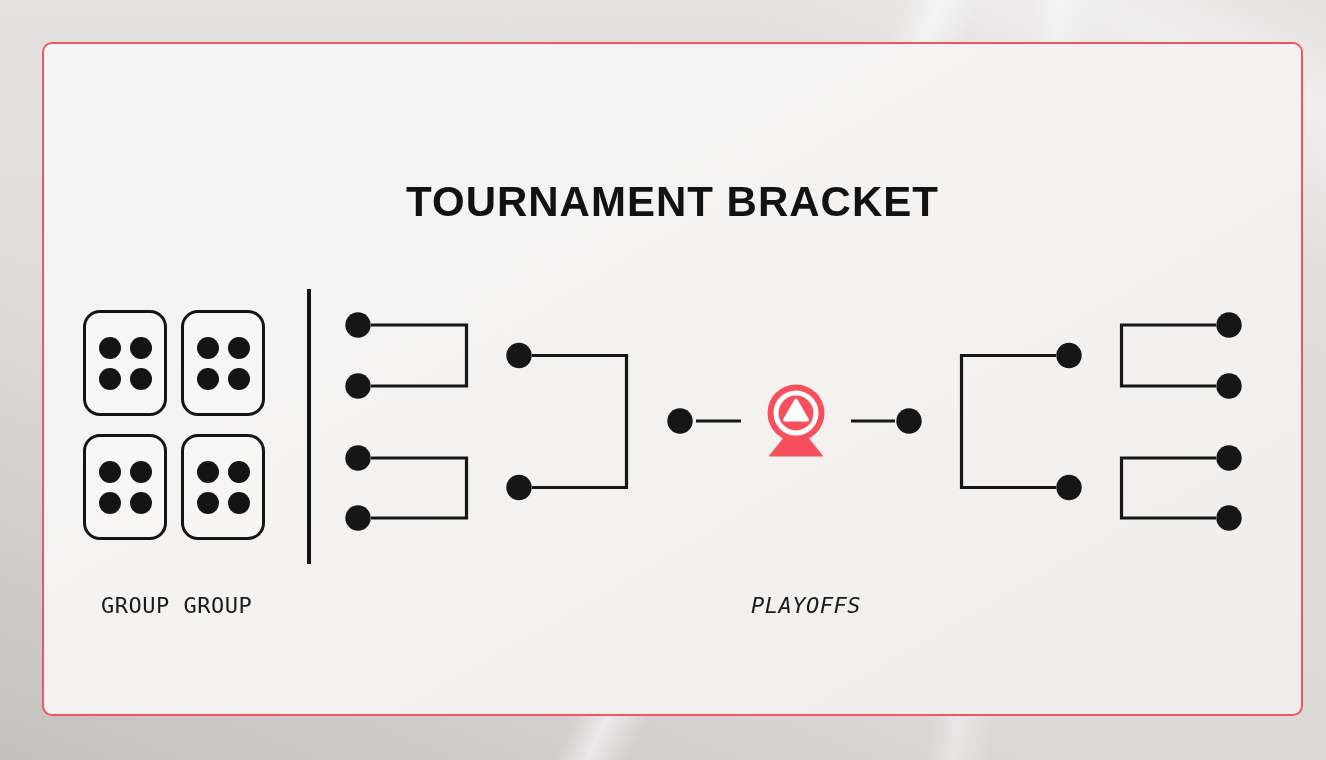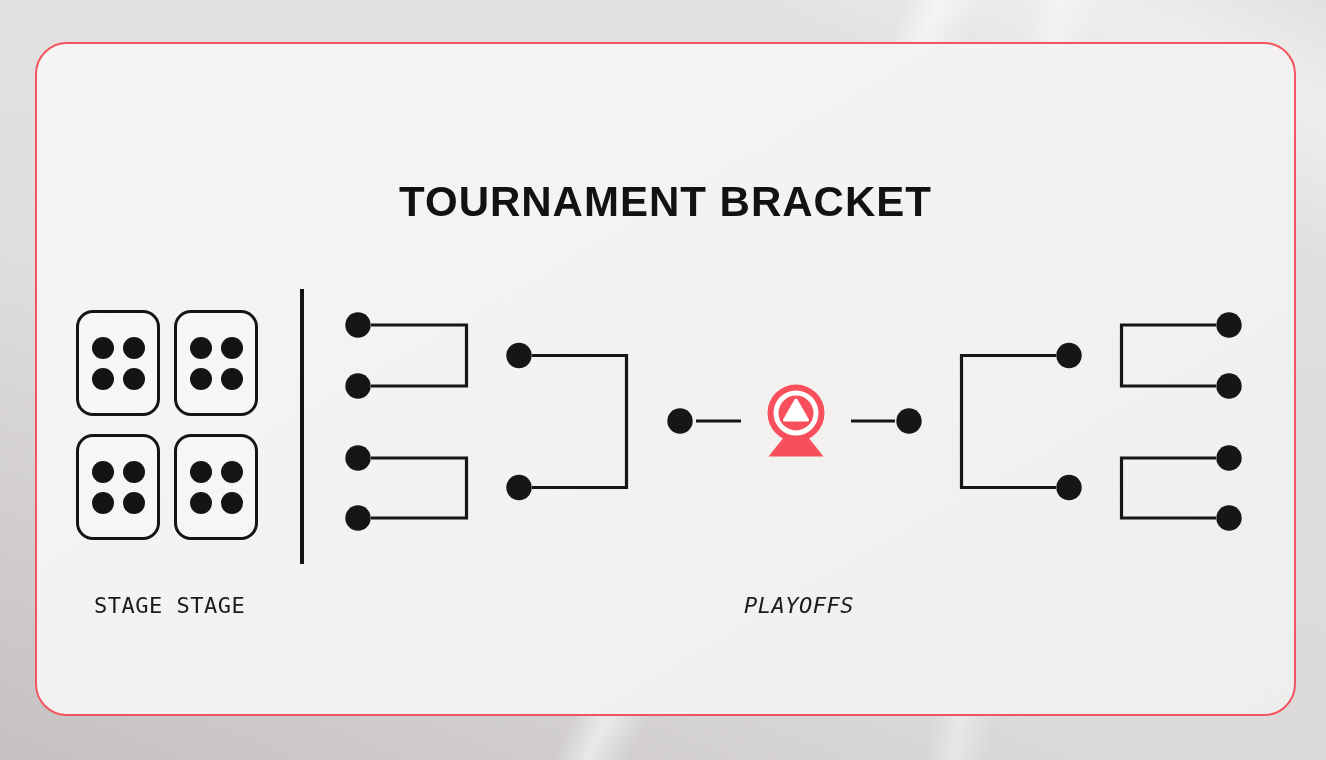--- a/index.html
+++ b/index.html
@@ -11,22 +11,22 @@
   .stage {
     position: relative; width: 1326px; height: 760px;
     background:
       linear-gradient(115deg, rgba(255,255,255,0) 54%, rgba(255,255,255,0.55) 56%, rgba(255,255,255,0) 58.5%),
       linear-gradient(98deg, rgba(255,255,255,0) 72%, rgba(255,255,255,0.38) 74%, rgba(255,255,255,0) 76.5%),
       linear-gradient(205deg, rgba(110,105,102,0) 62%, rgba(110,105,102,0.22) 100%),
       linear-gradient(25deg, rgba(255,255,255,0) 80%, rgba(255,255,255,0.45) 92%, rgba(255,255,255,0) 100%),
       linear-gradient(180deg, #e3e1e0 0%, #dcdad9 100%);
   }
   .frame {
-    position: absolute; left: 35px; top: 42px; width: 1257px; height: 670px;
-    border: 2px solid #f3545f; border-radius: 32px;
+    position: absolute; left: 42px; top: 42px; width: 1257px; height: 670px;
+    border: 2px solid #f3545f; border-radius: 10px;
     background: linear-gradient(150deg, #f6f5f5 0%, #f3f2f1 55%, #f0eeed 100%);
   }
   .title {
     position: absolute; left: 0; right: 0; top: 134px; margin: 0;
     text-align: center; font-size: 42px; font-weight: bold;
     letter-spacing: 1px; color: #121212;
   }
   .gcard {
     position: absolute; width: 84px; height: 106px; box-sizing: border-box;
     border: 3px solid #141414; border-radius: 17px;
@@ -88,21 +88,21 @@
       <div class="dots">
         <span class="tdot"></span>
         <span class="tdot"></span>
         <span class="tdot"></span>
         <span class="tdot"></span>
       </div>
     </div>
 
     <div class="divider"></div>
 
-    <div class="label label-group">STAGE STAGE</div>
+    <div class="label label-group">GROUP GROUP</div>
     <div class="label label-playoffs">PLAYOFFS</div>
   </div>
 
   <svg class="bracket" width="1326" height="760" viewBox="0 0 1326 760">
 
     <g stroke="#161616" stroke-width="3.2" fill="none">
       <polyline points="371,325 466.5,325 466.5,386 371,386"></polyline>
       <polyline points="371,458 466.5,458 466.5,518 371,518"></polyline>
     </g>
     <g fill="#161616">

